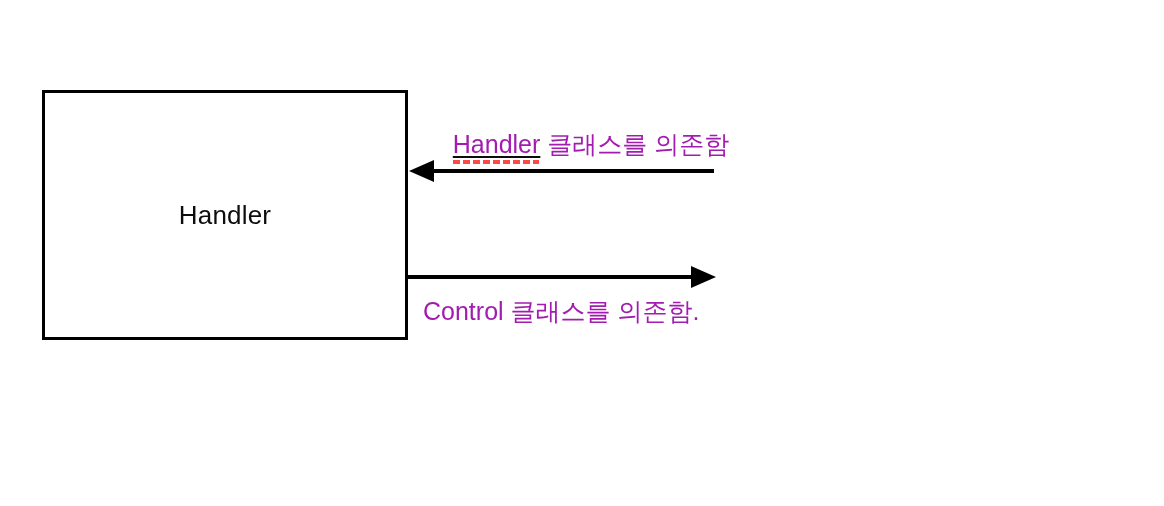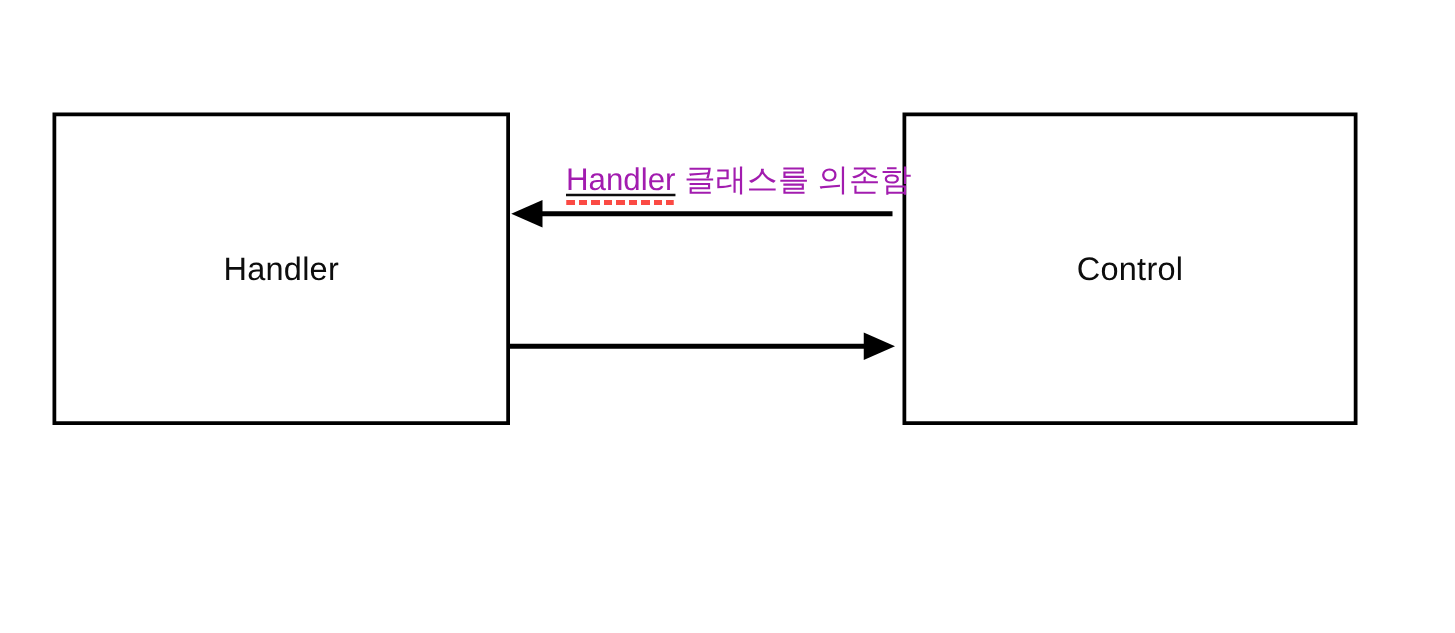--- a/index.html
+++ b/index.html
@@ -71,33 +71,31 @@
 </style>
 </head>
 <body>
 
 <div class="canvas">
 
   <div class="box box-handler">
     <span class="box-label">Handler</span>
   </div>
 
-  <div class="box box-control">
-    <span class="box-label">Control</span>
-  </div>
 
   <svg class="arrow-svg" viewBox="0 0 1164 506" xmlns="http://www.w3.org/2000/svg" aria-hidden="true">
     <g>
       <line x1="430" y1="171" x2="714" y2="171" stroke-width="4" stroke="#000000"></line>
       <polygon points="409,171 434,160 434,182" fill="#000000"></polygon>
     </g>
     <g>
       <line x1="408" y1="277" x2="693" y2="277" stroke-width="4" stroke="#000000"></line>
       <polygon points="716,277 691,266 691,288" fill="#000000"></polygon>
     </g>
   </svg>
 
   <div class="edge-label edge-label-top">
     <span class="misspelled">Handler</span><span> 클래스를 의존함</span>
   </div>
 
+  <div class="edge-label edge-label-bottom">Control 클래스를 의존함.</div>
 
 </div>
 
 </body></html>

